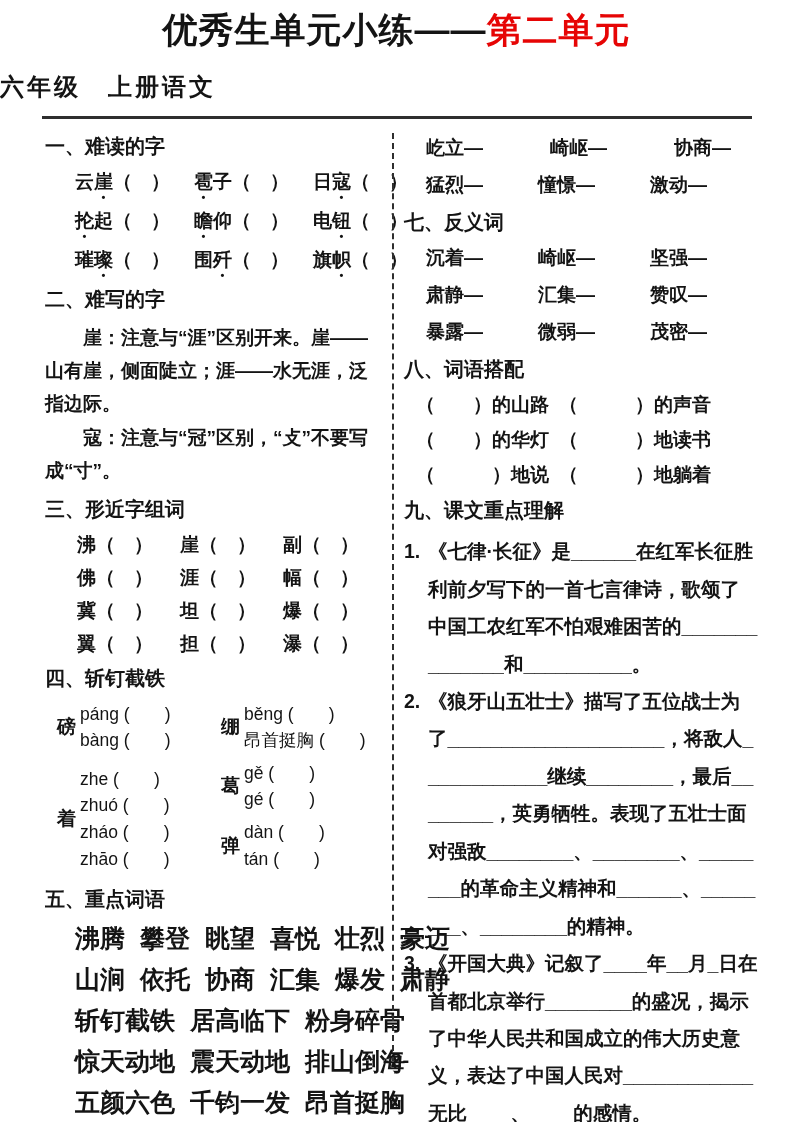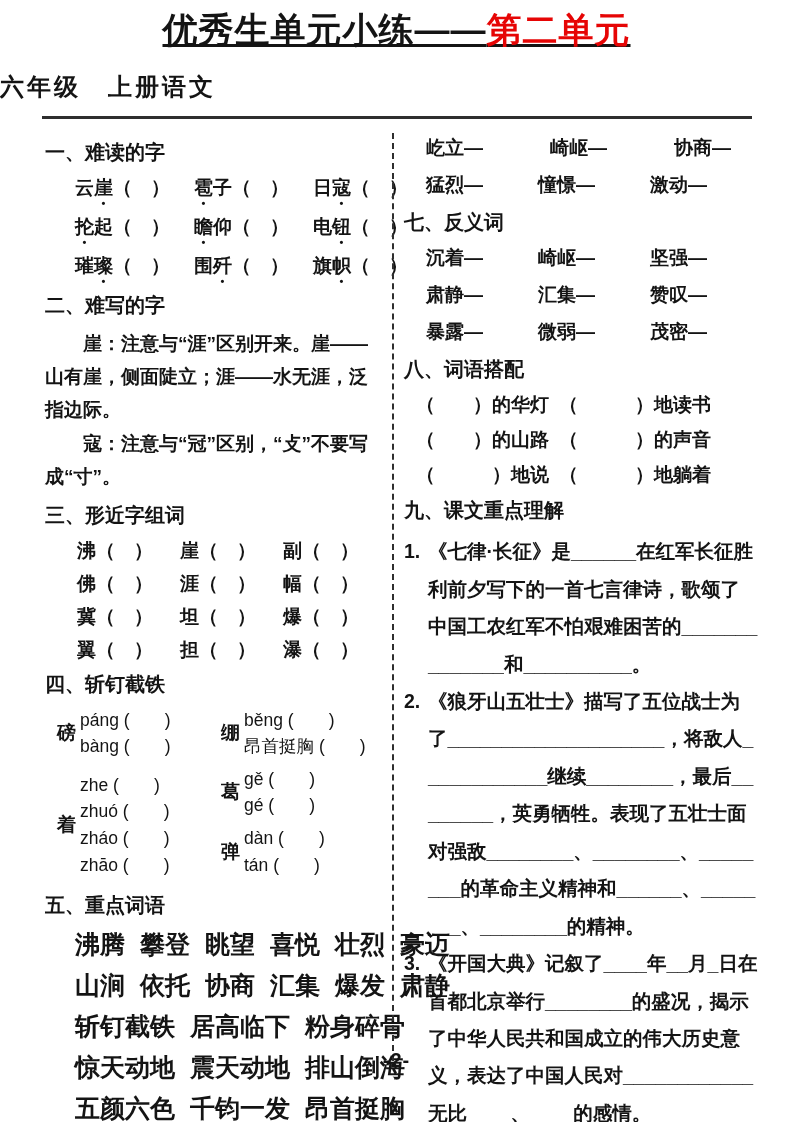--- a/index.html
+++ b/index.html
@@ -2,27 +2,27 @@
 <html><head>
 <meta charset="utf-8">
 <style>
   html,body{margin:0;padding:0;background:#ffffff;}
   .page{
     width:793px;height:1122px;position:relative;background:#fff;overflow:hidden;
     font-family:"Liberation Sans","DejaVu Sans",sans-serif;color:#141414;
   }
   
   .hdr{padding-top:10px;}
-  .title{text-align:center;font-size:35px;line-height:1.15;font-weight:800;letter-spacing:1px;white-space:nowrap;text-decoration:underline;}
+  .title{text-align:center;font-size:35px;line-height:1.15;font-weight:800;letter-spacing:1px;white-space:nowrap;}
   .title .t-red{font-weight:800;}
   .subtitle{font-size:24px;font-weight:700;margin-top:21px;letter-spacing:3px;}
   .rule{width:710px;margin:13px auto 0;border-top:3px solid #2e2e2e;height:0;}
   
   .columns{display:flex;margin:12px 34px 0 45px;height:948px;}
-  .col-left{width:340px;flex:none;margin-top:6px;}
+  .col-left{width:340px;flex:none;}
   .divider{border-left:2.5px dashed #2f2f2f;margin:2px 5px 18px 7px;align-self:stretch;}
   .col-right{flex:1;padding-left:5px;min-width:0;}
   
   .h{font-size:20px;font-weight:800;margin:8px 0 9px;}
   .col-left .h:first-child{margin-top:2px;}
   .wrow{display:flex;justify-content:space-between;padding-left:30px;padding-right:2px;
         font-size:19px;font-weight:700;margin-bottom:13px;white-space:nowrap;gap:24px;}
   .emdot{position:relative;display:inline-block;}
   .emdot::after{content:"•";position:absolute;left:50%;transform:translateX(-50%);
         bottom:-0.66em;font-size:0.58em;line-height:1;}
@@ -225,26 +225,26 @@
         <span class="si">赞叹—</span>
       </div>
       <div class="srow">
         <span class="si">暴露—</span>
         <span class="si">微弱—</span>
         <span class="si">茂密—</span>
       </div>
 
       <div class="h">八、词语搭配</div>
       <div class="prow">
+        <span><span>（　　）</span><span>的山路</span></span>
+        <span><span>（　　　）</span><span>的声音</span></span>
+      </div>
+      <div class="prow">
         <span><span>（　　）</span><span>的华灯</span></span>
         <span><span>（　　　）</span><span>地读书</span></span>
-      </div>
-      <div class="prow">
-        <span><span>（　　）</span><span>的山路</span></span>
-        <span><span>（　　　）</span><span>的声音</span></span>
       </div>
       <div class="prow">
         <span><span>（　　　）</span><span>地说</span></span>
         <span><span>（　　　）</span><span>地躺着</span></span>
       </div>
 
       <div class="h">九、课文重点理解</div>
       <div class="q">
         <span class="qnum">1.</span>
         <div class="qtext">《七律·长征》是______在红军长征胜利前夕写下的一首七言律诗，歌颂了中国工农红军不怕艰难困苦的______________和__________。</div>

